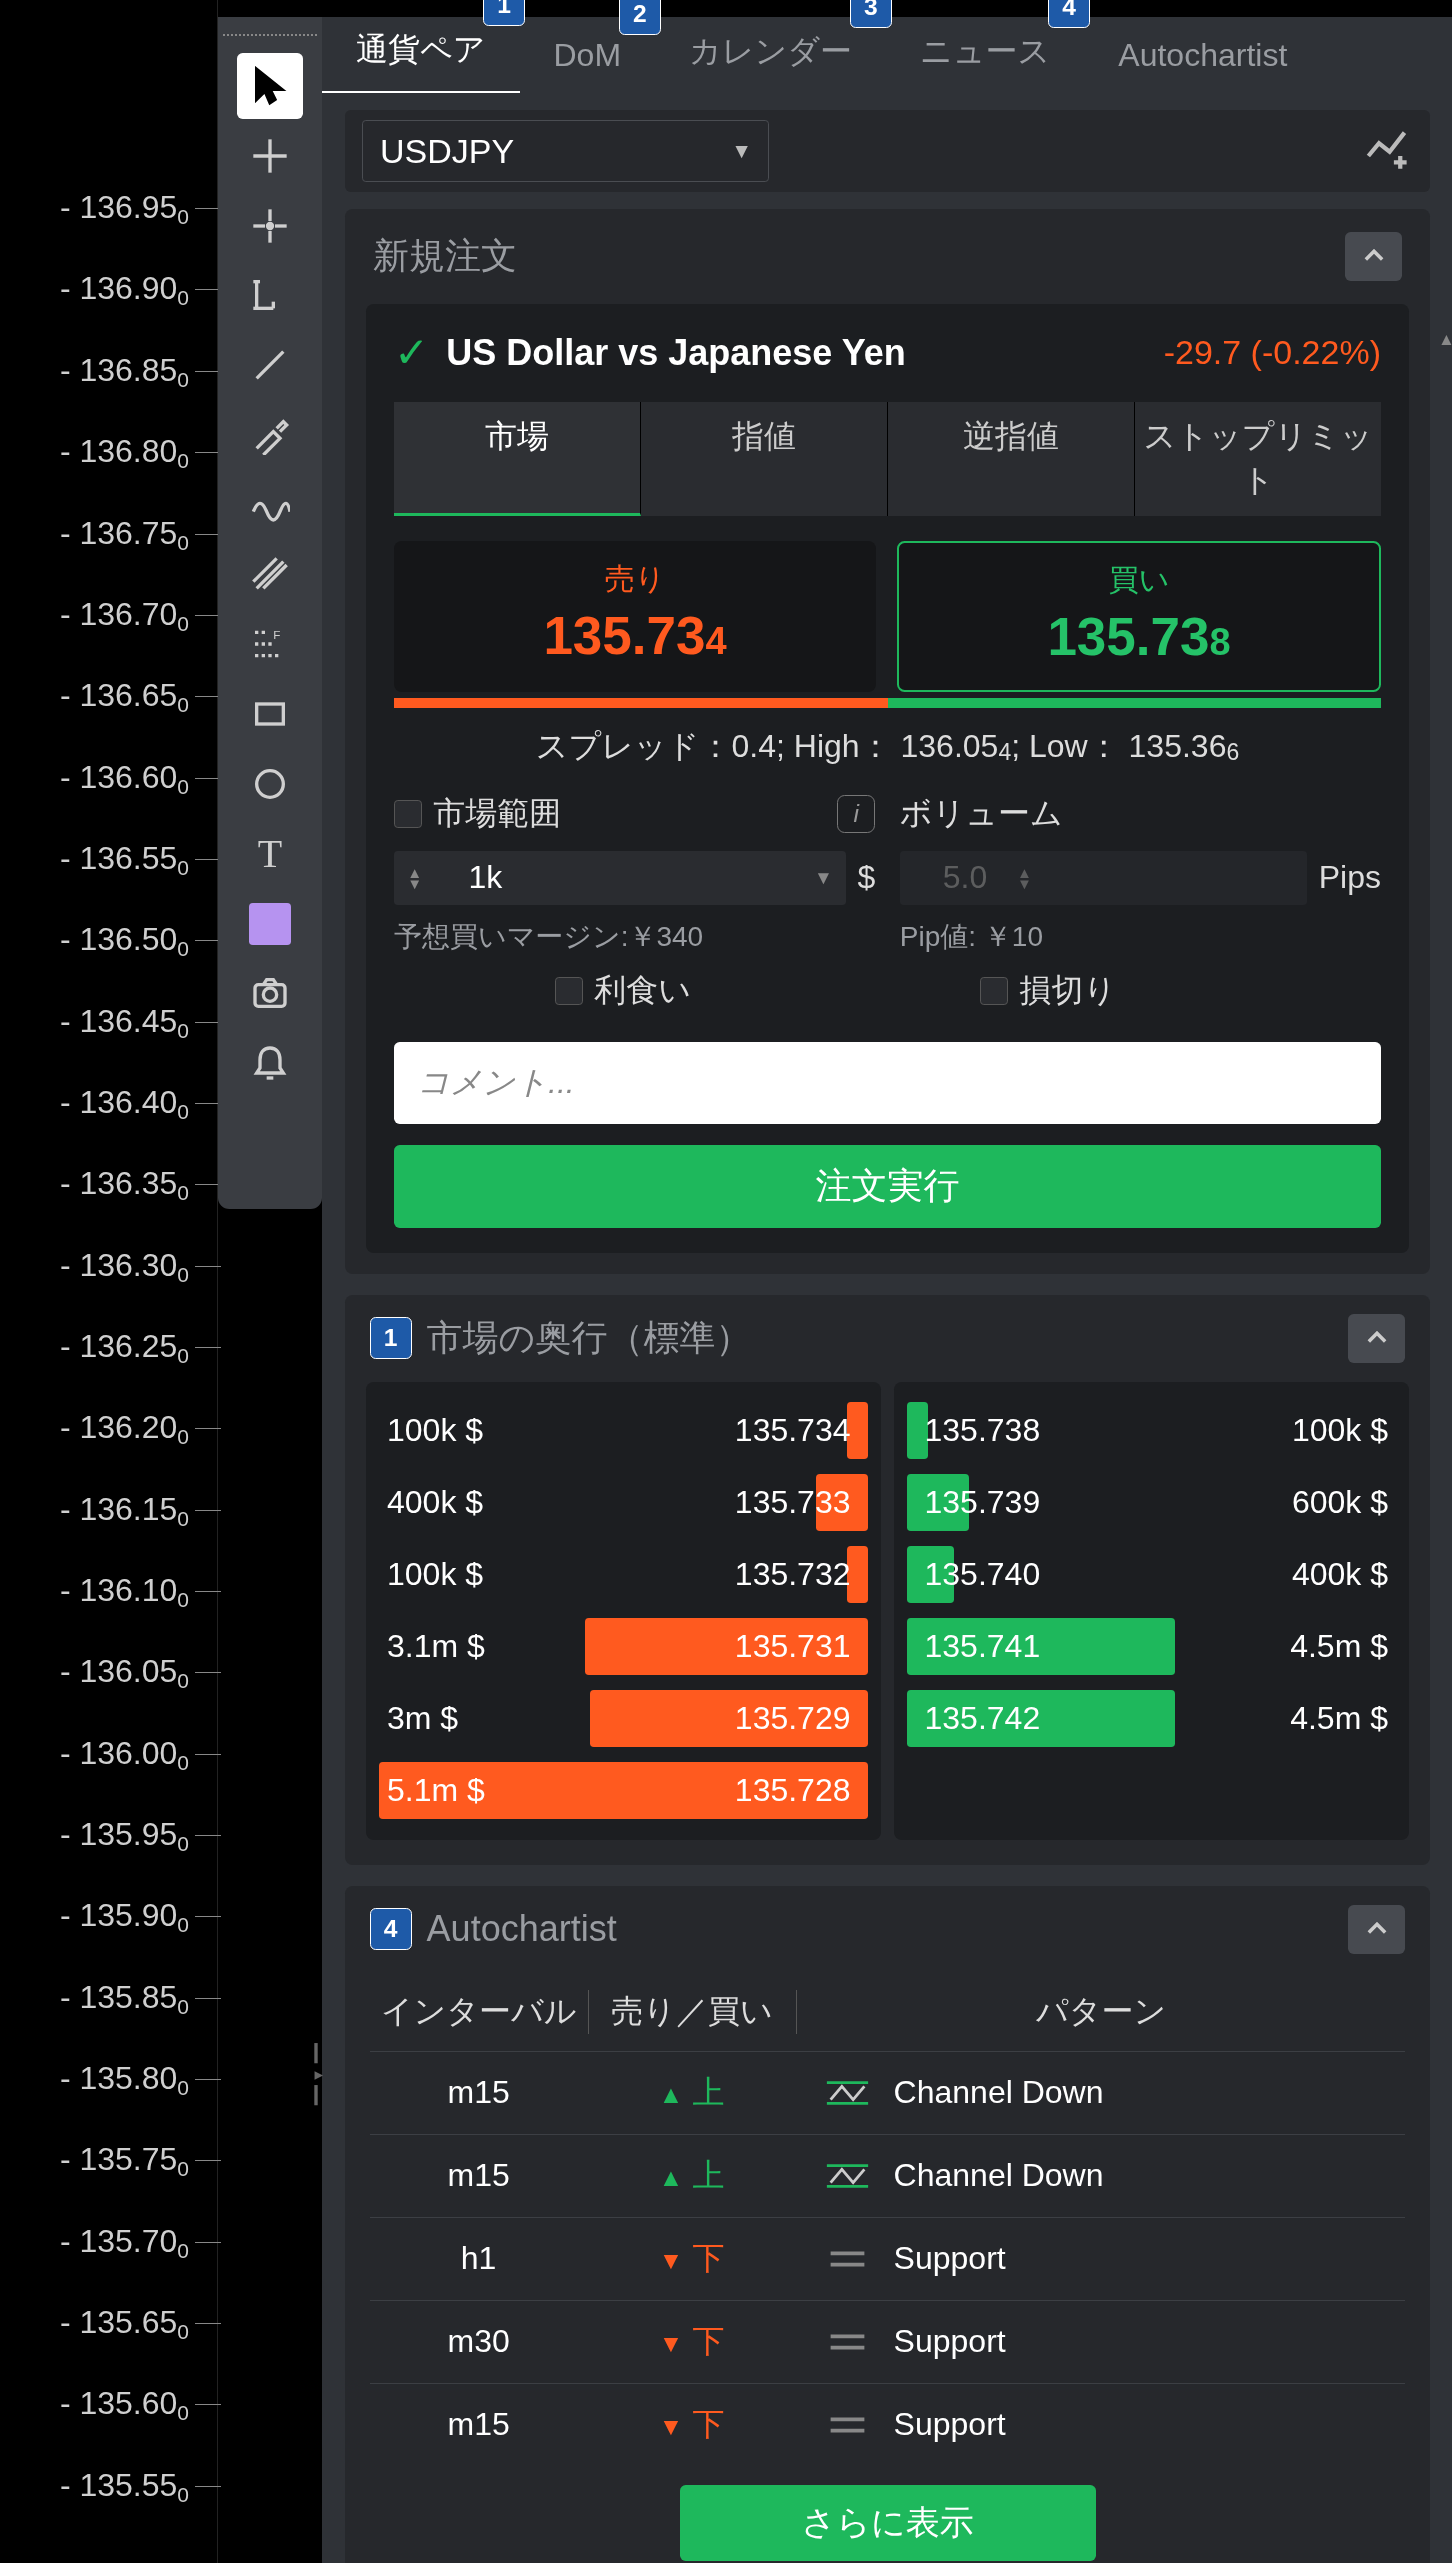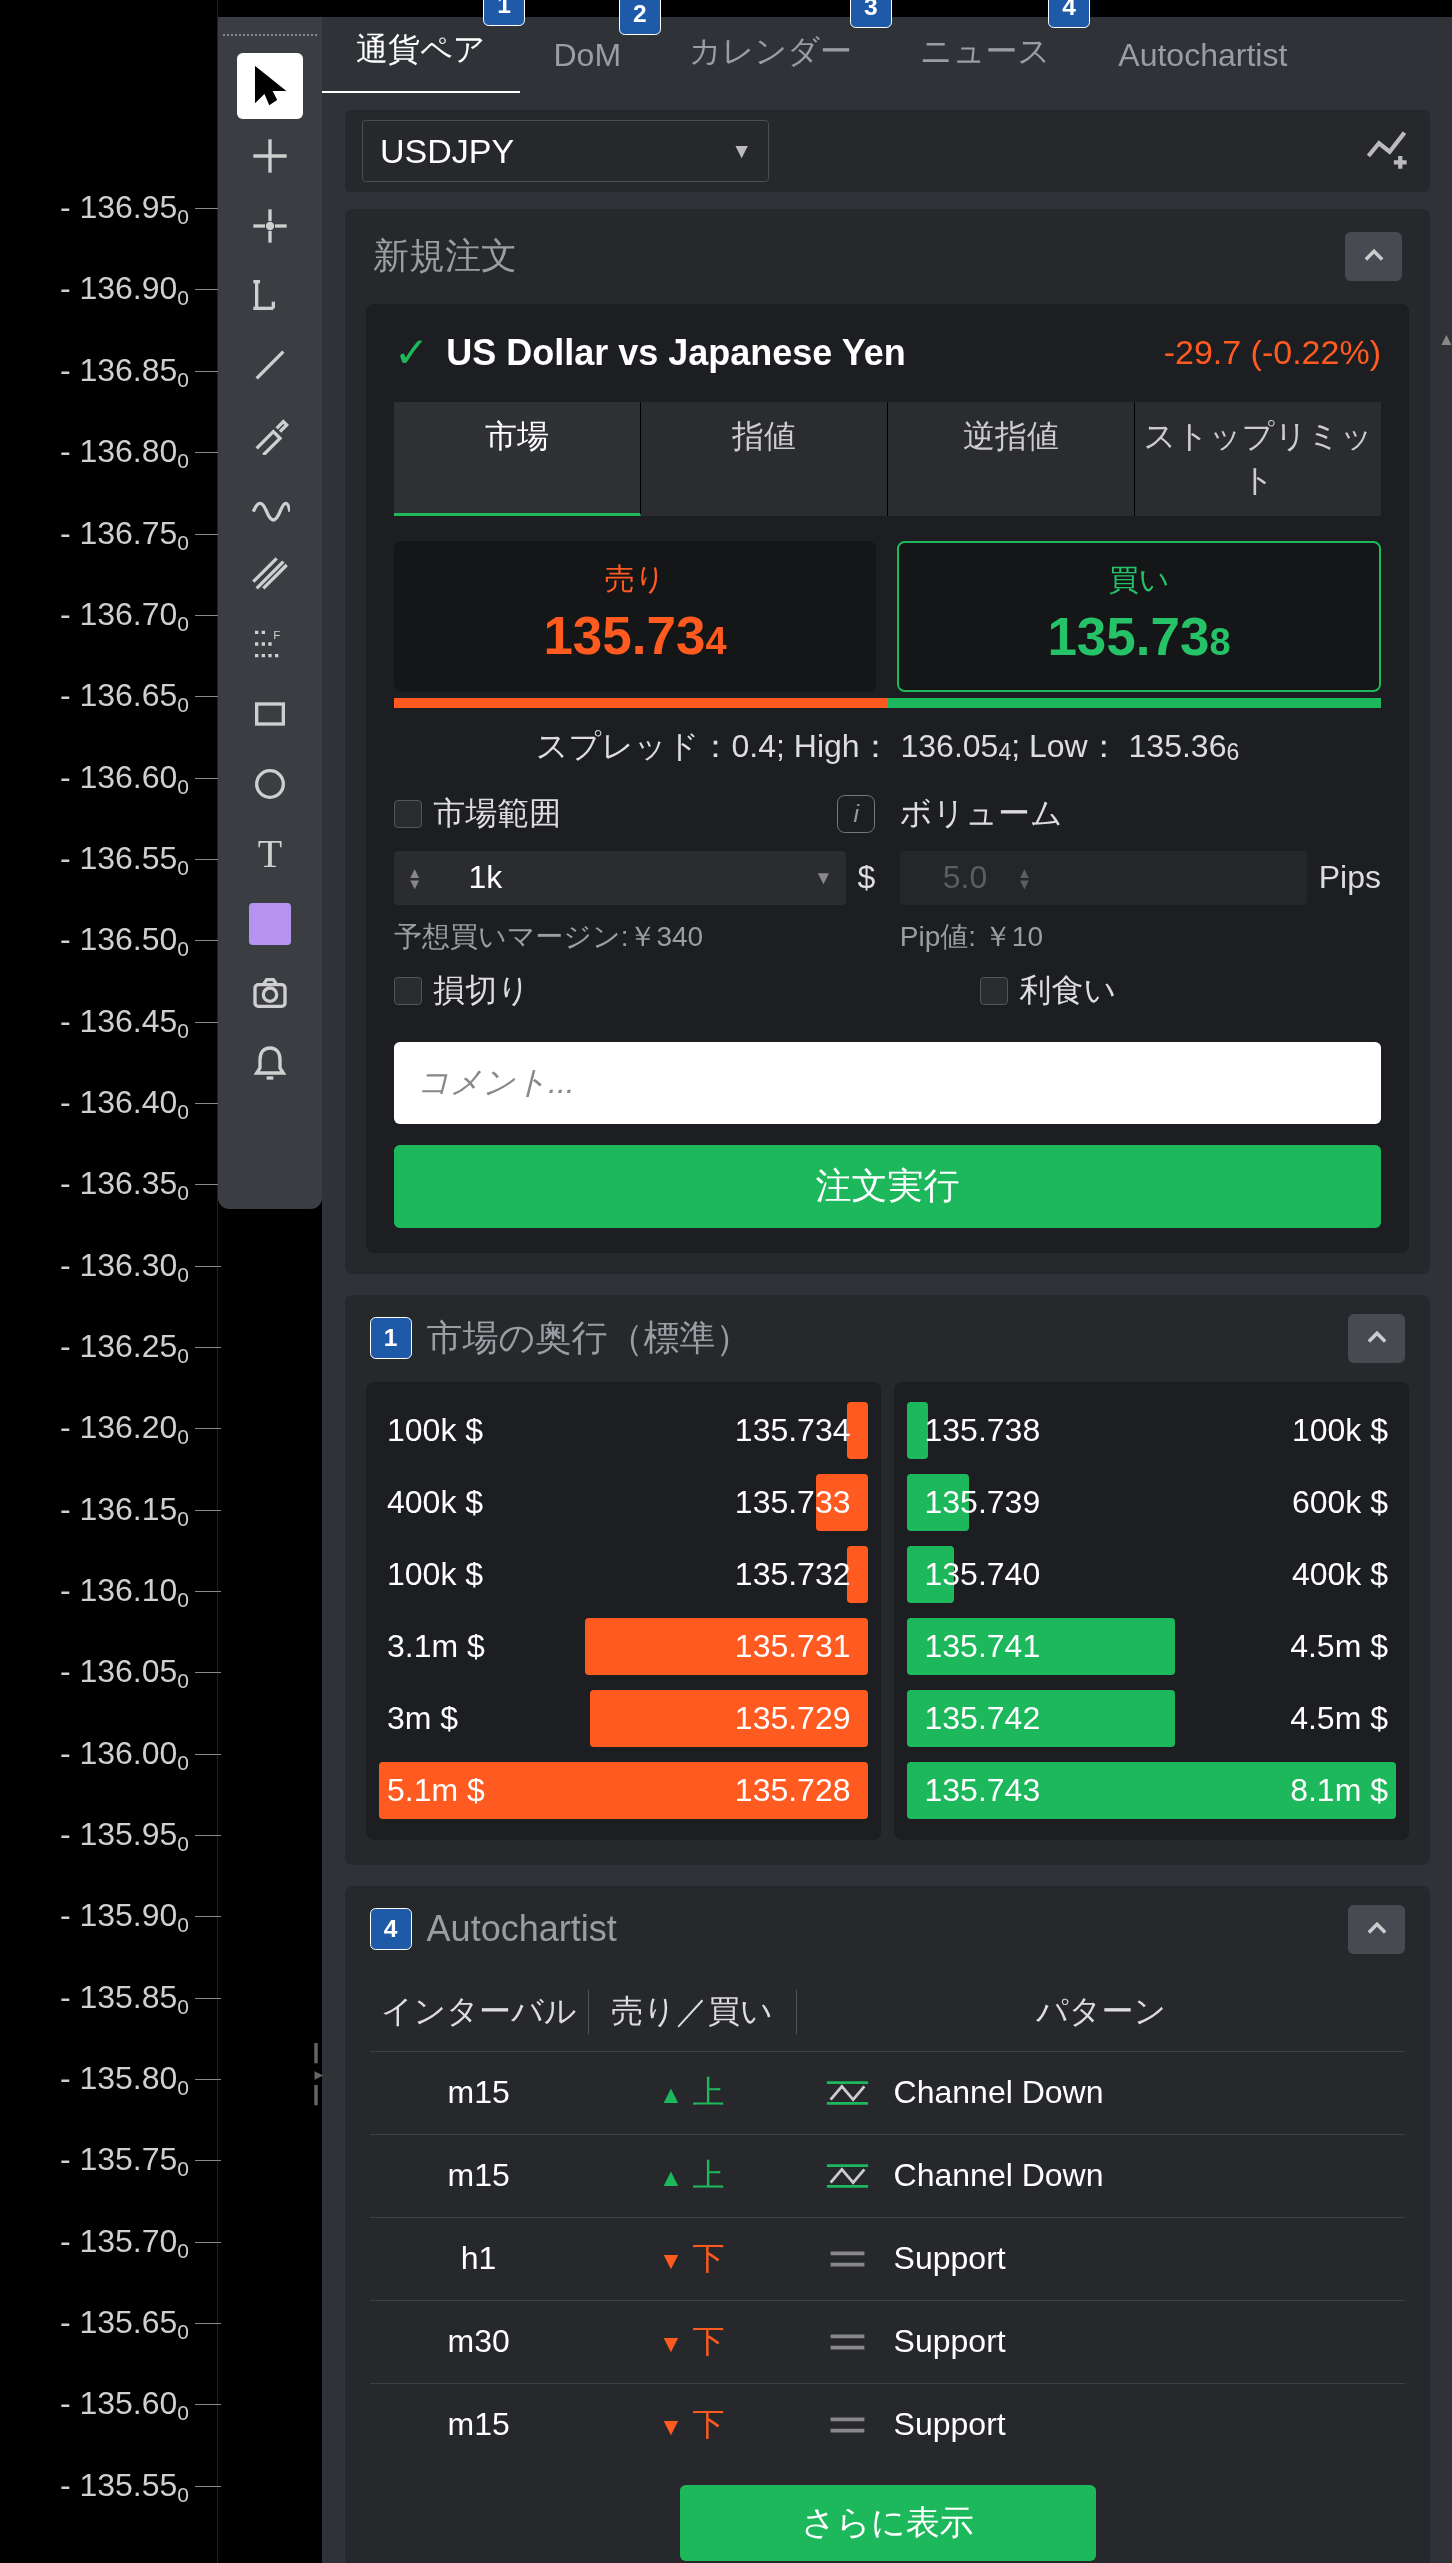--- a/index.html
+++ b/index.html
@@ -344,27 +344,27 @@
                 </div>
             </div>
             <span class="unit">Pips</span>
           </div>
         </div>
         <div class="form-row">
           <div class="form-col hint">予想買いマージン:￥340</div>
           <div class="form-col hint">Pip値: ￥10</div>
         </div>
         <div class="form-row" style="margin-top:13.2px;">
+          <div class="form-col form-label" style="justify-content:flex-start;padding-left:161px;">
+              <span class="chk"></span>
+              <span>利食い</span>
+            </div>
           <div class="form-col form-label">
               <span class="chk"></span>
               <span>損切り</span>
-            </div>
-          <div class="form-col form-label" style="justify-content:flex-start;padding-left:161px;">
-              <span class="chk"></span>
-              <span>利食い</span>
             </div>
         </div>
         <div class="comment-box">コメント...</div>
         <div class="exec-btn">注文実行</div>
       </div>
     </div>
 
     <div class="card">
       <div class="dom-head">
         <div class="dom-badge">1</div>
@@ -426,25 +426,20 @@
             </div>
             <div class="dom-row">
               <div class="dom-bar" style="width: 52%;"></div>
               <div class="dom-price">135.741</div>
               <div class="dom-vol">4.5m $</div>
             </div>
             <div class="dom-row">
               <div class="dom-bar" style="width: 52%;"></div>
               <div class="dom-price">135.742</div>
               <div class="dom-vol">4.5m $</div>
-            </div>
-            <div class="dom-row full">
-              <div class="dom-bar" style="width: auto;"></div>
-              <div class="dom-price" style="position: relative; z-index: 2;">135.743</div>
-              <div class="dom-vol" style="position: relative; z-index: 2;">8.1m $</div>
             </div>
           </div>
       </div>
     </div>
 
     <div class="card">
       <div class="dom-head">
         <div class="dom-badge">4</div>
         <span class="card-title">Autochartist</span>
         <div class="collapse-btn" style="margin-left:auto;">

